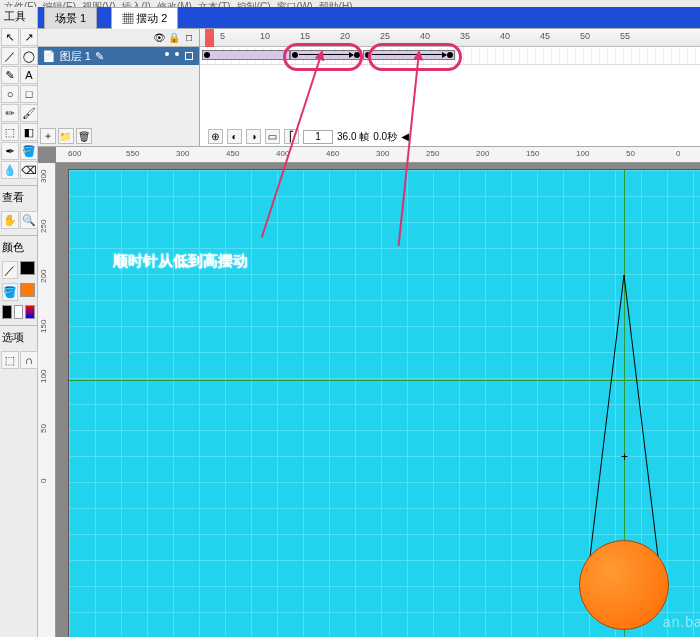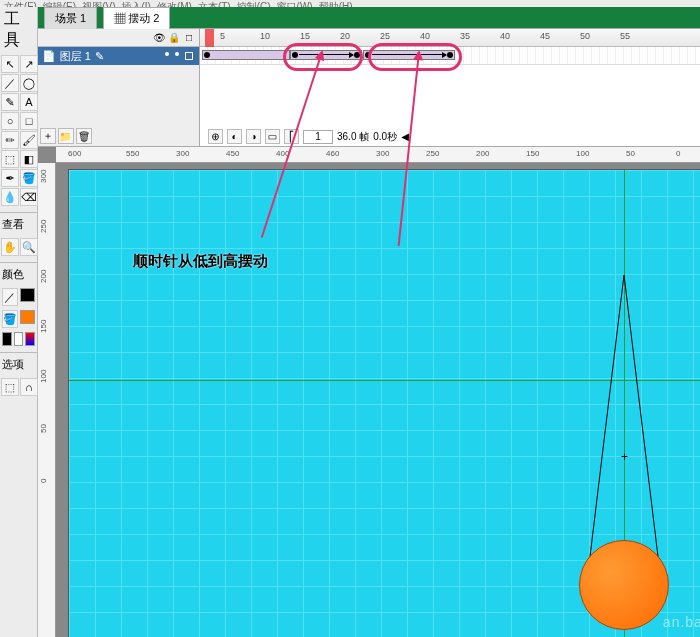--- a/index.html
+++ b/index.html
@@ -16,21 +16,21 @@
     height: 7px;
     background: #ececec;
     color: #666;
     font-size: 10px;
     padding-left: 4px;
     white-space: nowrap;
     overflow: hidden;
   }
   .menubar span { margin-right: 6px; }
 
-  .tools-title { font-size:16px; padding: 2px 4px; }
+  .tools-title { font-size:11px; padding: 2px 4px; }
   .left-strip {
     position: absolute;
     left: 0; top: 7px;
     width: 38px;
     height: 630px;
     background: #ececec;
     border-right: 1px solid #bbb;
   }
   .tool-grid {
     display: grid;
@@ -53,26 +53,26 @@
   .swatch.orange{background:#ff7a00;}
   .swatch.white{background:#fff;}
 
   .content {
     position:absolute;
     left:38px; top:7px;
     right:0; bottom:0;
   }
   .tabs {
     height:22px;
-    background:#15803d;
+    background:#1d4ed8;
     border-bottom:1px solid #aaa;
     display:flex;
     align-items:center;
     padding-left:6px;
-    gap:6px;
+    gap:14px;
   }
   .tab {
     padding:3px 10px;
     background:#ddd;
     border:1px solid #aaa;
     border-bottom:none;
     font-size:11px;
     cursor:pointer;
   }
   .tab.active{ background:#fff; }
@@ -210,26 +210,25 @@
     position:absolute;
   }
   .ball{
     width:90px;height:90px;border-radius:50%;
     background:radial-gradient(circle at 35% 35%, #ff9a33, #ff6a00);
     border:1px solid #aa4400;
   }
   .anchor{position:absolute;font-size:12px;color:#000;}
   .annotation{
     position:absolute;
-    color:#000000;
+    color:#ffffff;
     font-weight:bold;
     font-size:15px;
     text-shadow:0 0 2px #fff;
     pointer-events:none;
-    margin-left:20px;
   }
   .arrow-line{
     position:absolute;
     width:2px;
     background:#e0316f;
     transform-origin:top center;
     pointer-events:none;
   }
   .arrow-line::before{
     content:"";

